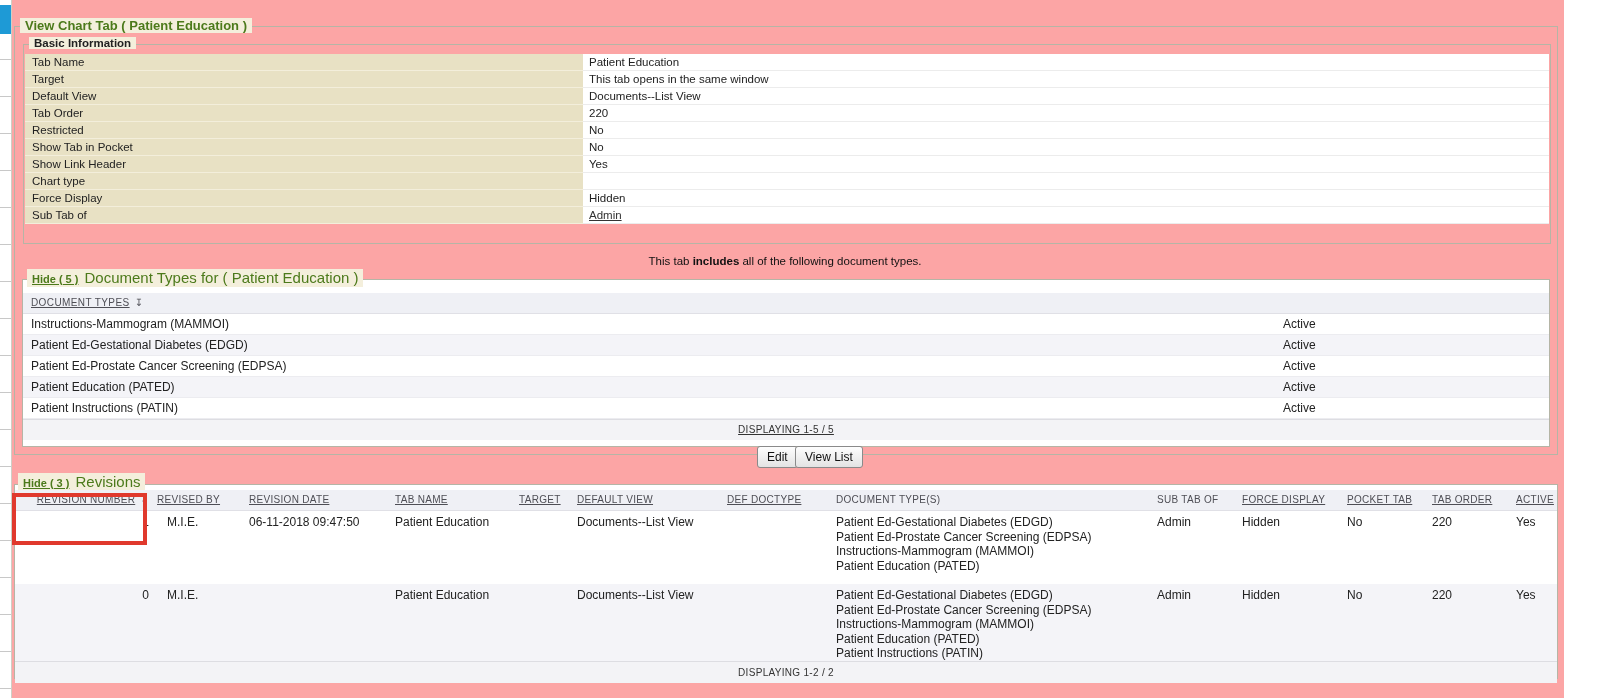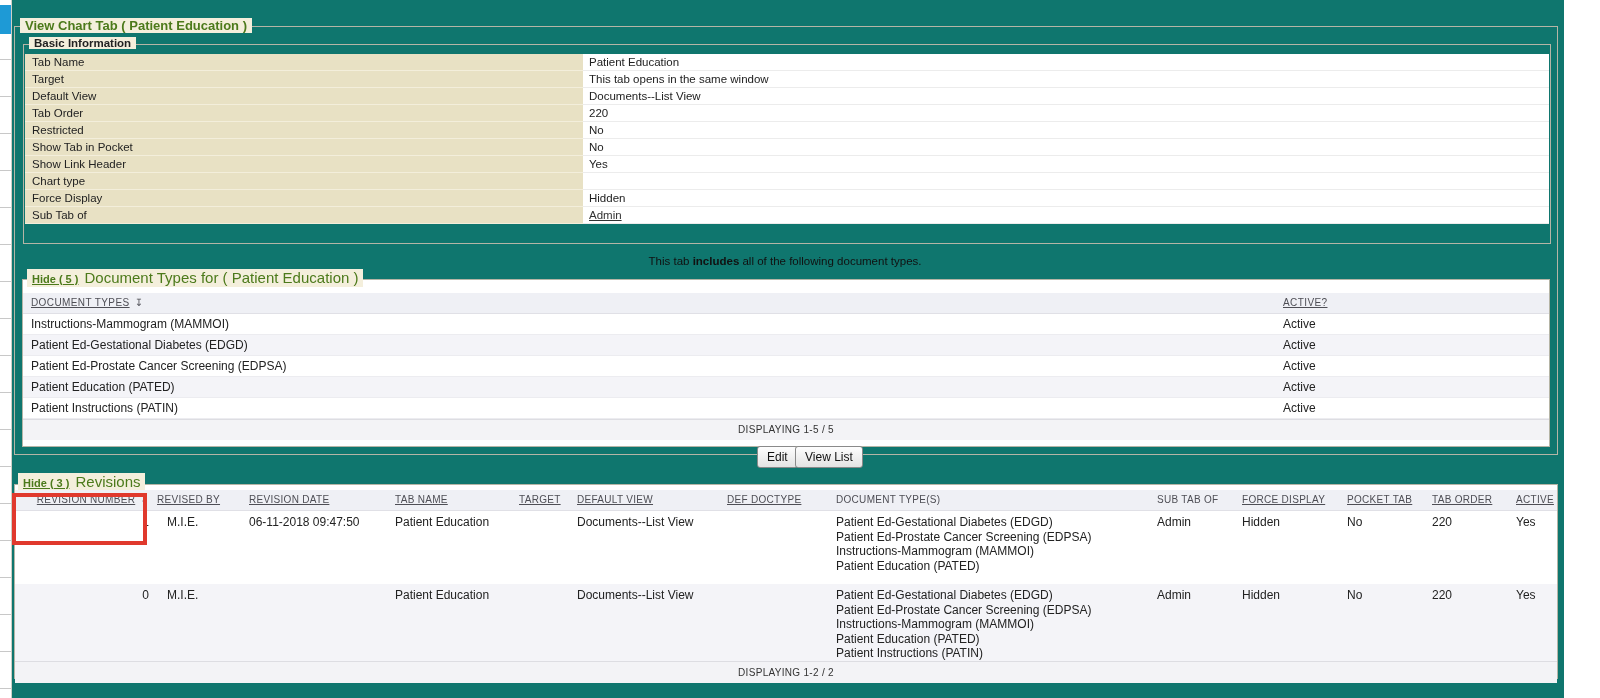--- a/index.html
+++ b/index.html
@@ -1,16 +1,16 @@
 <!DOCTYPE html>
 <html><head>
 <meta charset="utf-8">
 <style>
   html,body{margin:0;padding:0;}
-  .canvas{position:relative;width:1564px;height:698px;background:#0f766e;
+  .canvas{position:relative;width:1564px;height:698px;background:#fca5a5;
           font-family:"Liberation Sans",sans-serif;overflow:hidden;color:#222;}
 
   
   .left-strip{position:absolute;left:0;top:0;width:11px;height:698px;background:#fff;
               border-right:1px solid #cfcfc6;
               background-image:repeating-linear-gradient(to bottom,transparent 0 36px,#c8c8c8 36px 37px);
               background-position:0 23px;}
   .blue-block{position:absolute;left:0;top:5px;width:11px;height:29px;background:#1e9ad6;}
 
   
@@ -39,21 +39,21 @@
   .legend-doc{top:-11px;left:4px;}
   .dt-table{position:absolute;left:0;right:0;top:13px;}
   .t-head{display:flex;height:20px;background:#eff0f5;border-bottom:1px solid #e0e0e6;
           font-size:10px;color:#4e4e55;letter-spacing:.4px;line-height:20px;gap:12px;}
   .sort{text-decoration:underline;cursor:pointer;}
   .dt-c1{flex:1;padding-left:8px;}
   .dt-c2{width:268px;box-sizing:border-box;padding-left:2px;}
   .dt-row{display:flex;height:21px;line-height:21px;font-size:12px;border-bottom:1px solid #ececf0;box-sizing:border-box;}
   .dt-row.alt{background:#f4f4f8;}
   .t-foot{height:20px;line-height:20px;background:#f3f3f6;border-top:1px solid #dddde2;
-          text-align:center;font-size:10px;color:#333;letter-spacing:.3px;}
+          text-align:center;font-size:10px;color:#333;letter-spacing:.3px;text-decoration:underline;}
 
   .btn{position:absolute;top:446px;height:22px;font-size:12px;padding:0 9px;border:1px solid #8a8a8a;
        border-radius:3px;background:linear-gradient(#fefefe,#e3e3e3);color:#111;
        font-family:"Liberation Sans",sans-serif;cursor:pointer;}
   .btn-edit{left:757px;}
   .btn-viewlist{left:795px;}
 
   .fs-rev{left:14px;top:484px;width:1542px;height:193px;background:#fff;}
   .legend-rev{top:-12px;left:3px;}
   .rv-table{position:absolute;left:0;right:0;top:5px;}
@@ -136,21 +136,20 @@
 
   <div class="note"><span>This tab </span><b>includes</b><span> all of the following document types.</span></div>
 
   <div class="fs fs-doc">
     <div class="legend legend-doc">
       <span class="hide-link">Hide ( 5 )</span><span class="big-title">Document Types for ( Patient Education )</span>
     </div>
     <div class="dt-table">
       <div class="t-head">
         <div class="dt-c1"><span class="sort">DOCUMENT TYPES</span> <span class="sort-icon">↧</span></div>
-        <div class="dt-c2"><span class="sort">ACTIVE?</span></div>
       </div>
       <div class="dt-row">
         <div class="dt-c1">Instructions-Mammogram (MAMMOI)</div>
         <div class="dt-c2">Active</div>
       </div>
       <div class="dt-row alt">
         <div class="dt-c1">Patient Ed-Gestational Diabetes (EDGD)</div>
         <div class="dt-c2">Active</div>
       </div>
       <div class="dt-row">

